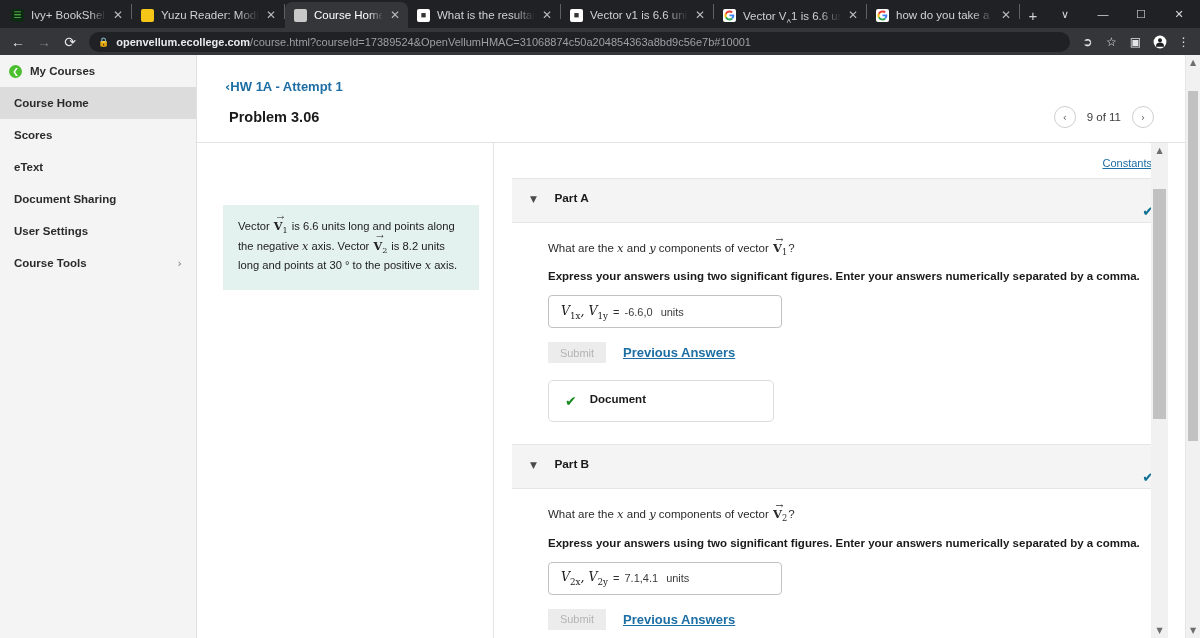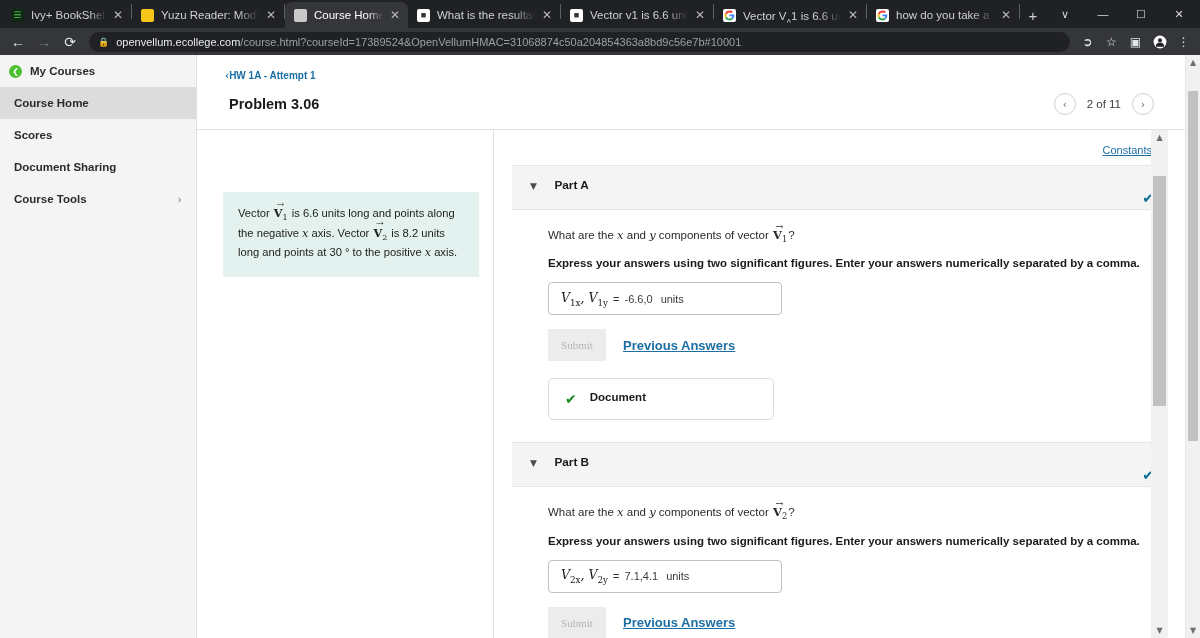--- a/index.html
+++ b/index.html
@@ -54,21 +54,21 @@
   .navbtn { width: 24px; height: 22px; display: flex; align-items: center;
             justify-content: center; color: #e5e7ea; font-size: 14px; }
   .navbtn.dim { color: #7b7d80; }
   .omnibox {
     flex: 1 1 auto; height: 20px; background: #202124; border-radius: 10px;
     display: flex; align-items: center; padding: 0 9px; gap: 7px;
     margin: 0 5px; overflow: hidden;
   }
   .lock { font-size: 9px; color: #c8cacd; flex: 0 0 auto; }
   .url { font-size: 11px; color: #9aa0a6; white-space: nowrap; overflow: hidden; }
-  .url b { color: #e8eaed; font-weight: normal; }
+  .url b { color: #e8eaed; font-weight: bold; }
   .tb-icons { display: flex; align-items: center; gap: 3px; flex: 0 0 auto; }
   .tbi { width: 21px; height: 21px; display: flex; align-items: center;
          justify-content: center; color: #e2e4e7; font-size: 12px; }
 
   
   .viewport { flex: 1 1 auto; display: flex; position: relative;
               background: #fff; overflow: hidden; }
 
   
   .sidebar { width: 197px; flex: 0 0 197px; background: #f4f4f4;
@@ -84,21 +84,21 @@
     color: #fff; font-size: 8px; display: flex; align-items: center;
     justify-content: center; flex: 0 0 13px; font-family: "DejaVu Sans", sans-serif;
   }
   .side-item .chev { margin-left: auto; color: #777; font-size: 11px;
                      font-family: "DejaVu Sans", sans-serif; font-weight: normal; }
 
   
   .content { flex: 1 1 auto; position: relative; overflow: hidden;
              display: flex; flex-direction: column; }
 
-  .breadcrumb { padding: 15px 0 0 28px; font-size: 10px; }
+  .breadcrumb { padding: 24px 0 0 28px; font-size: 13px; }
   .breadcrumb a { color: #1c6ea4; text-decoration: none; font-weight: bold; }
   .breadcrumb .bc-arrow { font-family: "DejaVu Sans", sans-serif; }
   .probrow { display: flex; align-items: center; padding: 12px 0 14px 32px; }
   .probtitle { font-size: 14.5px; font-weight: bold; color: #1a1a1a; }
   .pager { margin-left: auto; display: flex; align-items: center; gap: 11px;
            padding-right: 46px; }
   .pgbtn { width: 22px; height: 22px; border-radius: 50%; border: 1px solid #cfcfcf;
            display: flex; align-items: center; justify-content: center;
            color: #5d5d5d; font-size: 10px; background: #fff;
            font-family: "DejaVu Sans", sans-serif; }
@@ -154,23 +154,23 @@
   }
   .ansbox .lhs { font-family: "DejaVu Serif", serif; font-style: italic;
                  font-size: 12.5px; color: #1a1a1a; }
   .ansbox .lhs sub { font-style: normal; font-size: 0.7em; }
   .ansbox .eq { color: #303030; font-size: 11px; }
   .ansbox .val { color: #3b3b3b; font-size: 11px; }
   .ansbox .unit { color: #3b3b3b; font-size: 11px; margin-left: 3px; }
 
   .btnrow { display: flex; align-items: center; gap: 17px; margin-top: 14px; }
   .submit-btn {
-    width: 58px; height: 32px; background: #ececec; border: none;
+    width: 58px; height: 21px; background: #ececec; border: none;
     color: #b4b4b4; font-size: 11px; display: flex; align-items: center;
-    justify-content: center; font-family: Liberation Serif, serif;
+    justify-content: center; font-family: Liberation Sans, sans-serif;
   }
   .prev-link { font-size: 13px; color: #1c6ea4; text-decoration: underline;
                font-weight: bold; }
 
   .feedback {
     border: 1px solid #dcdcdc; border-radius: 5px; background: #fff;
     margin-top: 17px; padding: 12px 15px 12px 16px;
     display: flex; gap: 13px; align-items: flex-start;
   }
   .feedback .okcheck { color: #158a1e; font-size: 14px; line-height: 1.15;
@@ -300,39 +300,45 @@
         <span class="green-circle">❮</span>
         <span>My Courses</span>
       </div>
       <div class="side-item active">
         <span>Course Home</span>
       </div>
       <div class="side-item">
         <span>Scores</span>
       </div>
       <div class="side-item">
+        <span>eText</span>
+      </div>
+      <div class="side-item">
         <span>Document Sharing</span>
+      </div>
+      <div class="side-item">
+        <span>User Settings</span>
       </div>
       <div class="side-item">
         <span>Course Tools</span>
         <span class="chev">›</span>
       </div>
     </div>
 
     <div class="content">
 
       <div class="breadcrumb">
         <a href="#"><span class="bc-arrow">‹</span><span>HW 1A - Attempt 1</span></a>
       </div>
 
       <div class="probrow">
         <div class="probtitle">Problem 3.06</div>
         <div class="pager">
           <div class="pgbtn">‹</div>
-          <div class="pgtext">2 of 11</div>
+          <div class="pgtext">9 of 11</div>
           <div class="pgbtn">›</div>
         </div>
       </div>
 
       <div class="split">
 
         <div class="leftpane">
           <div class="statement">
             <span>Vector </span><span class="vecv"><span>V</span><sub>1</sub></span><span> is 6.6 units long and points along the negative </span><span class="mvar">x</span><span> axis. Vector </span><span class="vecv"><span>V</span><sub>2</sub></span><span> is 8.2 units long and points at 30 ° to the positive </span><span class="mvar">x</span><span> axis.</span>
           </div>

